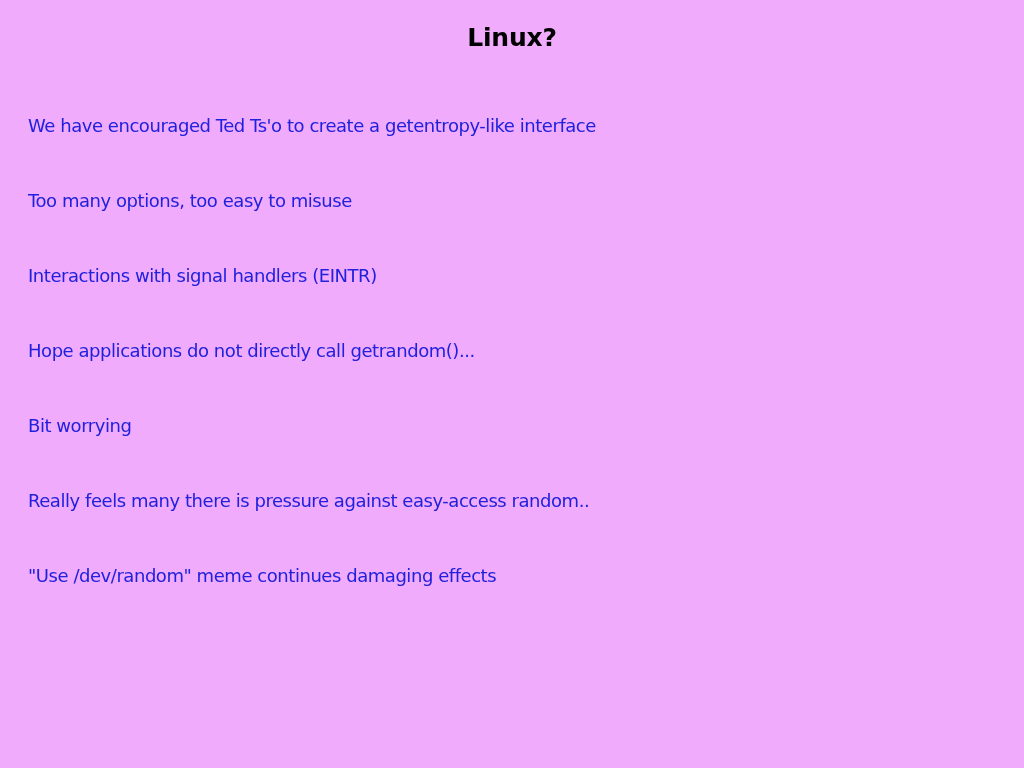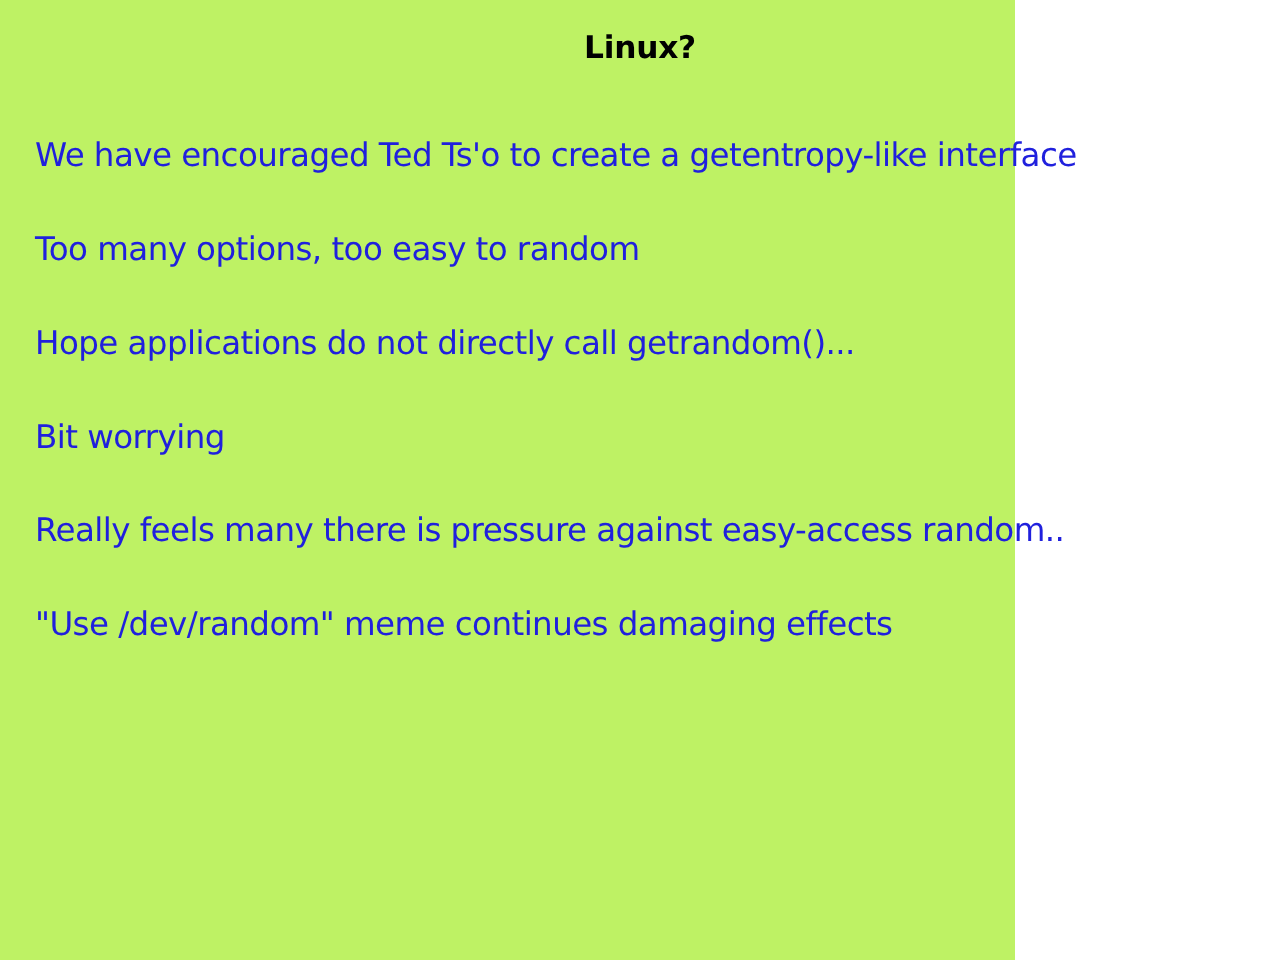--- a/index.html
+++ b/index.html
@@ -10,23 +10,23 @@
   body {
     width: 1024px;
     height: 768px;
     background: #ffffff;
     font-family: "DejaVu Sans", "Liberation Sans", sans-serif;
     overflow: hidden;
   }
 
   #slide {
     position: relative;
-    width: 812px;
+    width: 1024px;
     height: 768px;
-    background: #bef264;
+    background: #f0abfc;
     box-sizing: border-box;
   }
 
   
   #slide-title {
     position: absolute;
     top: 23px;
     left: 0;
     width: 1024px;
     text-align: center;
@@ -41,21 +41,21 @@
   
   #body {
     position: absolute;
     top: 108px;
     left: 28px;
     width: 960px;
   }
 
   .body-line {
     color: #2020dd;
-    font-size: 26px;
+    font-size: 18px;
     line-height: 35px;
     font-weight: 400;
     letter-spacing: -0.45px;
     white-space: pre-wrap;
     margin: 0;
   }
 
   
   .para {
     margin: 0 0 40px 0;
@@ -74,23 +74,26 @@
 
   <div id="slide-title">Linux?</div>
 
   <div id="body">
 
     <div class="para">
       <div class="body-line">We have encouraged Ted Ts'o to create a getentropy-like interface</div>
     </div>
 
     <div class="para">
-      <div class="body-line">Too many options, too easy to random</div>
+      <div class="body-line">Too many options, too easy to misuse</div>
     </div>
 
+    <div class="para">
+      <div class="body-line">Interactions with signal handlers (EINTR)</div>
+    </div>
 
     <div class="para">
       <div class="body-line">Hope applications do not directly call getrandom()...</div>
     </div>
 
     <div class="para gap-before">
       <div class="body-line">Bit worrying</div>
     </div>
 
     <div class="para">

